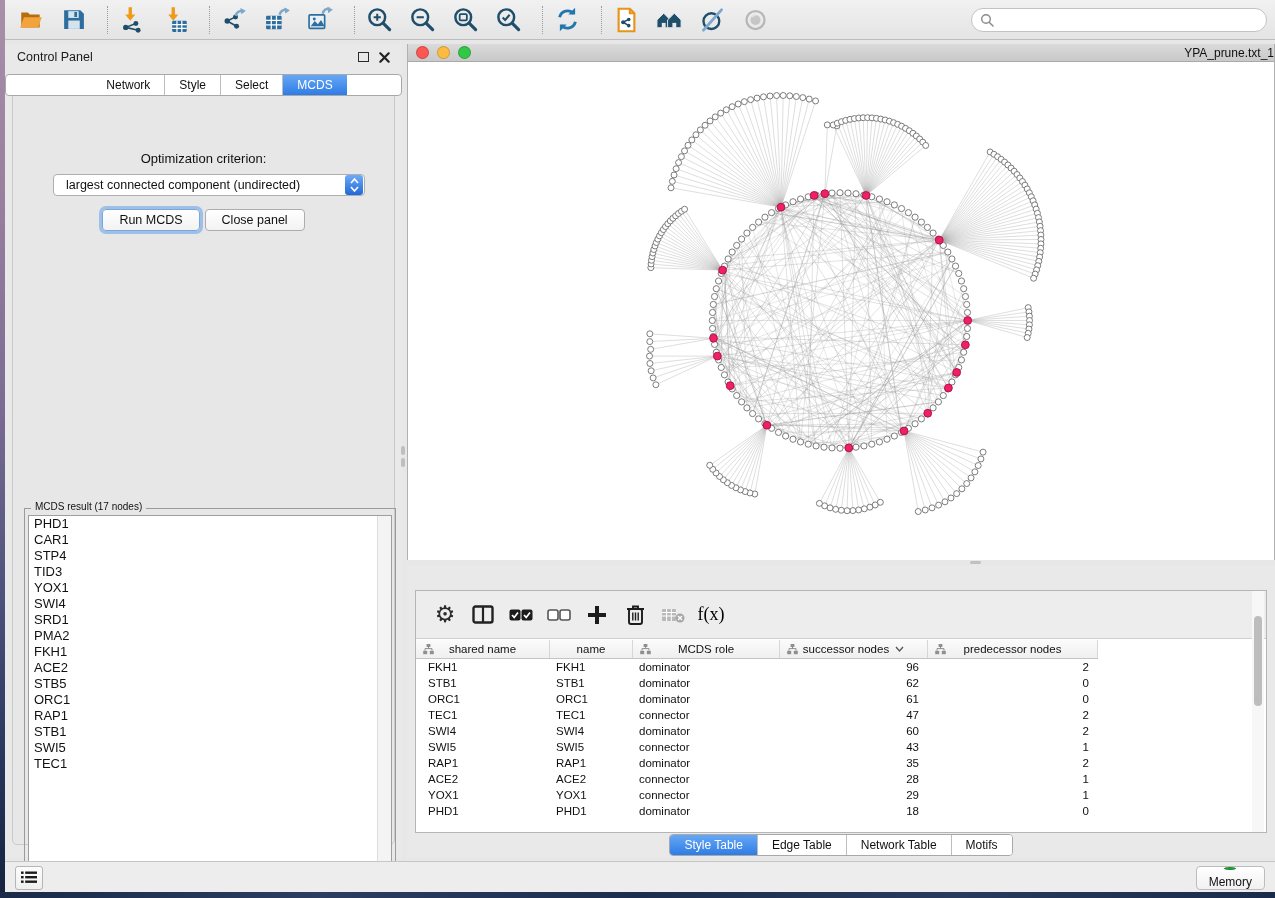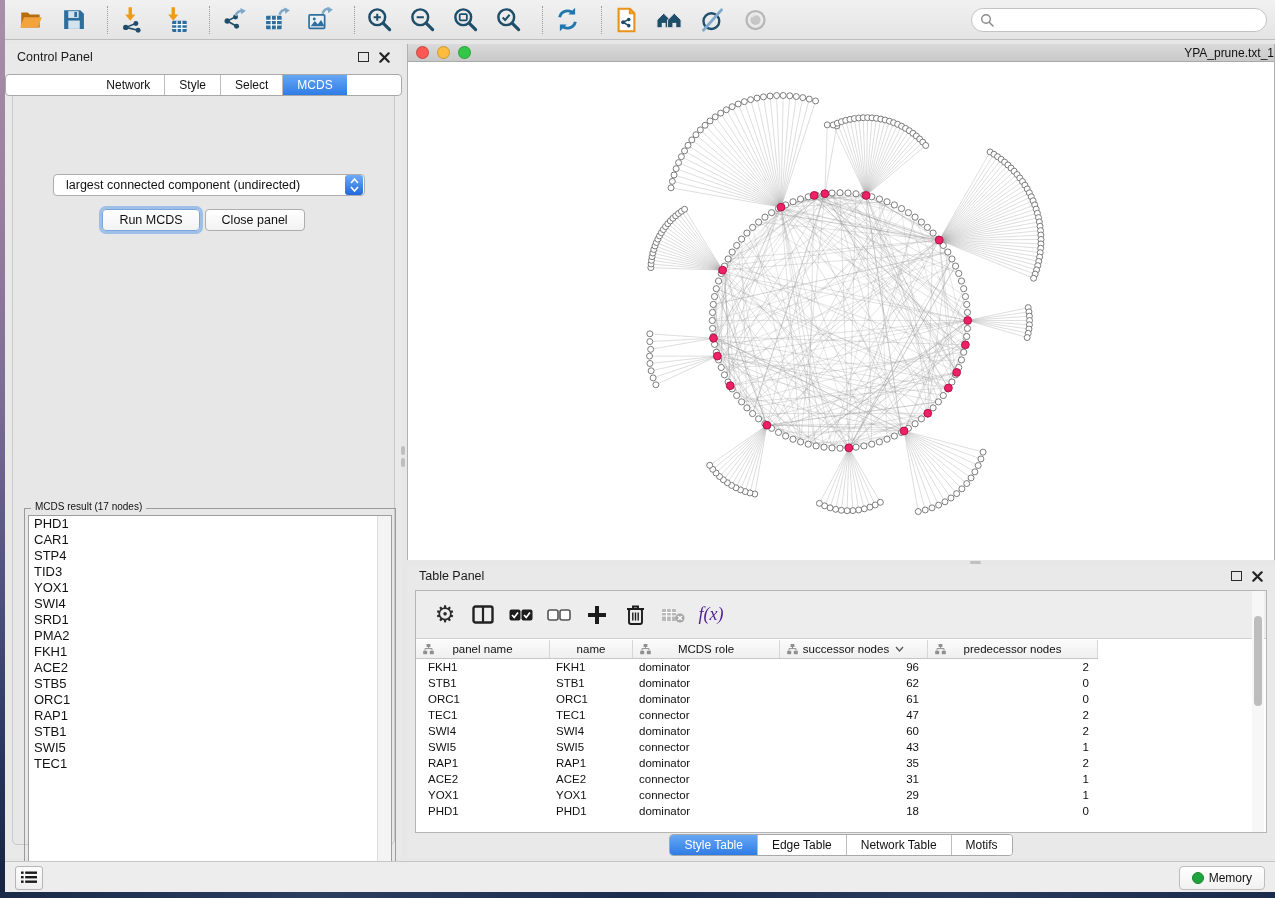--- a/index.html
+++ b/index.html
@@ -78,41 +78,41 @@
   
   .table-panel { position:absolute; left:407px; top:565px; width:868px; height:293px; background:#e9e9e9; }
   .tp-titlebar { position:absolute; left:0; top:0; right:0; height:22px; display:flex; align-items:center; padding:0 12px; }
   .tp-titlebar .win-icons { margin-left:auto; }
   .tp-body { position:absolute; left:8px; right:8px; top:25px; height:243px; border:1px solid #b5b5b5; background:#fff; }
   .tp-toolbar { position:absolute; left:0; right:0; top:0; height:48px; background:#ededed; border-bottom:1px solid #cfcfcf;
     display:flex; align-items:center; padding-left:14px; }
   .tp-tool { width:30px; height:30px; margin-right:8px; display:flex; align-items:center; justify-content:center; cursor:pointer; }
   .tp-tool.disabled { cursor:default; }
   .gear-glyph { font-size:23px; color:#2b2b2b; line-height:1; }
-  .fx-glyph { font-family:"Liberation Serif",serif; font-style:italic; font-size:18px; color:#4c1d95; }
+  .fx-glyph { font-family:"Liberation Serif",serif; font-size:18px; color:#000000; }
   .tbl-header { position:absolute; left:0; top:49px; height:19px; width:682px; display:flex;
     background:linear-gradient(180deg,#fbfbfb,#efefef); border-bottom:1px solid #c5c5c5; }
   .th-cell { position:relative; height:100%; display:flex; align-items:center; justify-content:center;
     border-right:1px solid #d7d7d7; font-size:11.5px; color:#111; cursor:pointer; }
   .th-cell .tree-ic { position:absolute; left:7px; top:4px; }
   .th-sort { margin-left:6px; }
   .tbl-rows { position:absolute; left:0; top:68px; right:0; bottom:0; background:#fff; overflow:hidden; }
   .t-row { display:flex; height:16px; align-items:center; }
   .t-cell { font-size:11.5px; color:#111; white-space:nowrap; overflow:hidden; }
   .tbl-scroll { position:absolute; right:2px; top:0; bottom:0; width:12px; background:#f7f7f7; }
   .tbl-thumb { position:absolute; left:2px; width:8px; border-radius:4px; background:#bdbdbd; }
   .tp-tabs { position:absolute; left:0; right:0; top:269px; display:flex; justify-content:center; }
 
   
   .status-bar { position:absolute; left:5px; top:861px; width:1270px; height:32px; background:#ededed;
     border-top:1px solid #c6c6c6; display:flex; align-items:center; padding:0 10px; }
   .list-btn { width:28px; height:24px; border:1px solid #b5b5b5; border-radius:3px;
     background:linear-gradient(180deg,#fdfdfd,#efefef); display:flex; align-items:center; justify-content:center; cursor:pointer; }
   .memory-btn { margin-left:auto; height:24px; border:1px solid #bdbdbd; border-radius:4px;
-    background:linear-gradient(180deg,#ffffff,#f1f1f1); display:flex; align-items:center; gap:5px; padding:0 12px; cursor:pointer; }
+    background:linear-gradient(180deg,#ffffff,#f1f1f1); display:flex; align-items:center; gap:5px; padding:0 12px; cursor:pointer;flex-direction:column; }
   .memory-dot { width:12px; height:12px; border-radius:50%; background:#1fa33c; border:1px solid #178a2f; }
   .memory-label { font-size:12px; color:#111; }
 
   svg { display:block; }
 </style>
 </head>
 <body>
 
 <div id="stage">
 
@@ -265,20 +265,21 @@
         </svg>
       </span>
     </div>
     <div class="cp-tabs seg" id="cp-tabs">
         <span class="seg-tab">Network</span>
         <span class="seg-tab">Style</span>
         <span class="seg-tab">Select</span>
         <span class="seg-tab sel">MCDS</span>
       </div>
     <div class="cp-content">
+      <div class="opt-label">Optimization criterion:</div>
       <div class="dropdown">
         <span class="dropdown-text">largest connected component (undirected)</span>
         <span class="dropdown-stepper">
           <svg width="9" height="6" viewBox="0 0 9 6">
               <path d="M1 5l3.5-4L8 5" fill="none" stroke="#fff" stroke-width="1.6"></path>
             </svg>
           <svg width="9" height="6" viewBox="0 0 9 6">
               <path d="M1 1l3.5 4L8 1" fill="none" stroke="#fff" stroke-width="1.6"></path>
             </svg>
         </span>
@@ -1035,29 +1036,20 @@
             <circle cx="306.245687201079" cy="276.8141569228884" r="3.9" fill="#ee2166" stroke="#b3124a" stroke-width="1"></circle>
             <circle cx="315.35067657533" cy="208.5754355723583" r="3.9" fill="#ee2166" stroke="#b3124a" stroke-width="1"></circle>
           </g>
         </svg>
     </div>
   </div>
 
   <div class="hgrip"></div>
 
   <div class="table-panel">
-    <div class="tp-titlebar">
-      <span class="panel-title">Table Panel</span>
-      <span class="win-icons">
-        <span class="float-box"></span>
-        <svg width="11" height="11" viewBox="0 0 10 10">
-          <path d="M1.2 1.2l7.6 7.6M8.8 1.2L1.2 8.8" stroke="#222" stroke-width="2" stroke-linecap="round"></path>
-        </svg>
-      </span>
-    </div>
     <div class="tp-body">
       <div class="tp-toolbar">
         <div class="tp-tool">
             <span class="gear-glyph">⚙</span>
           </div>
         <div class="tp-tool">
           <svg width="22" height="19" viewBox="0 0 22 19">
               <rect x="1.5" y="1.5" width="19" height="16" rx="2" fill="none" stroke="#222" stroke-width="2.4"></rect>
               <path d="M11 1.5v16" stroke="#222" stroke-width="2.2"></path>
             </svg>
@@ -1101,21 +1093,21 @@
           </div>
       </div>
       <div class="tbl-header" id="tbl-header">
           <div class="th-cell" style="width: 134px;">
             <svg width="11" height="11" viewBox="0 0 11 11" class="tree-ic">
               <rect x="3.6" y="0" width="3.8" height="3" fill="#8f8f8f"></rect>
               <path d="M5.5 3v1.6M2 4.6h7M2 4.6v2M9 4.6v2" stroke="#8f8f8f" stroke-width="1" fill="none"></path>
               <rect x="0.2" y="6.8" width="4" height="3.4" fill="#8f8f8f"></rect>
               <rect x="6.8" y="6.8" width="4" height="3.4" fill="#8f8f8f"></rect>
             </svg>
-            <span>panel name</span>
+            <span>shared name</span>
           </div>
           <div class="th-cell" style="width: 83px;">
             <span>name</span>
           </div>
           <div class="th-cell" style="width: 147px;">
             <svg width="11" height="11" viewBox="0 0 11 11" class="tree-ic">
               <rect x="3.6" y="0" width="3.8" height="3" fill="#8f8f8f"></rect>
               <path d="M5.5 3v1.6M2 4.6h7M2 4.6v2M9 4.6v2" stroke="#8f8f8f" stroke-width="1" fill="none"></path>
               <rect x="0.2" y="6.8" width="4" height="3.4" fill="#8f8f8f"></rect>
               <rect x="6.8" y="6.8" width="4" height="3.4" fill="#8f8f8f"></rect>
@@ -1191,21 +1183,21 @@
             <span class="t-cell" style="width: 134px; text-align: left; padding: 0px 0px 0px 12px;">RAP1</span>
             <span class="t-cell" style="width: 83px; text-align: left; padding: 0px 0px 0px 6px;">RAP1</span>
             <span class="t-cell" style="width: 147px; text-align: left; padding: 0px 0px 0px 6px;">dominator</span>
             <span class="t-cell" style="width: 148px; text-align: right; padding: 0px 9px 0px 0px;">35</span>
             <span class="t-cell" style="width: 170px; text-align: right; padding: 0px 9px 0px 0px;">2</span>
           </div>
           <div class="t-row">
             <span class="t-cell" style="width: 134px; text-align: left; padding: 0px 0px 0px 12px;">ACE2</span>
             <span class="t-cell" style="width: 83px; text-align: left; padding: 0px 0px 0px 6px;">ACE2</span>
             <span class="t-cell" style="width: 147px; text-align: left; padding: 0px 0px 0px 6px;">connector</span>
-            <span class="t-cell" style="width: 148px; text-align: right; padding: 0px 9px 0px 0px;">31</span>
+            <span class="t-cell" style="width: 148px; text-align: right; padding: 0px 9px 0px 0px;">28</span>
             <span class="t-cell" style="width: 170px; text-align: right; padding: 0px 9px 0px 0px;">1</span>
           </div>
           <div class="t-row">
             <span class="t-cell" style="width: 134px; text-align: left; padding: 0px 0px 0px 12px;">YOX1</span>
             <span class="t-cell" style="width: 83px; text-align: left; padding: 0px 0px 0px 6px;">YOX1</span>
             <span class="t-cell" style="width: 147px; text-align: left; padding: 0px 0px 0px 6px;">connector</span>
             <span class="t-cell" style="width: 148px; text-align: right; padding: 0px 9px 0px 0px;">29</span>
             <span class="t-cell" style="width: 170px; text-align: right; padding: 0px 9px 0px 0px;">1</span>
           </div>
           <div class="t-row">

